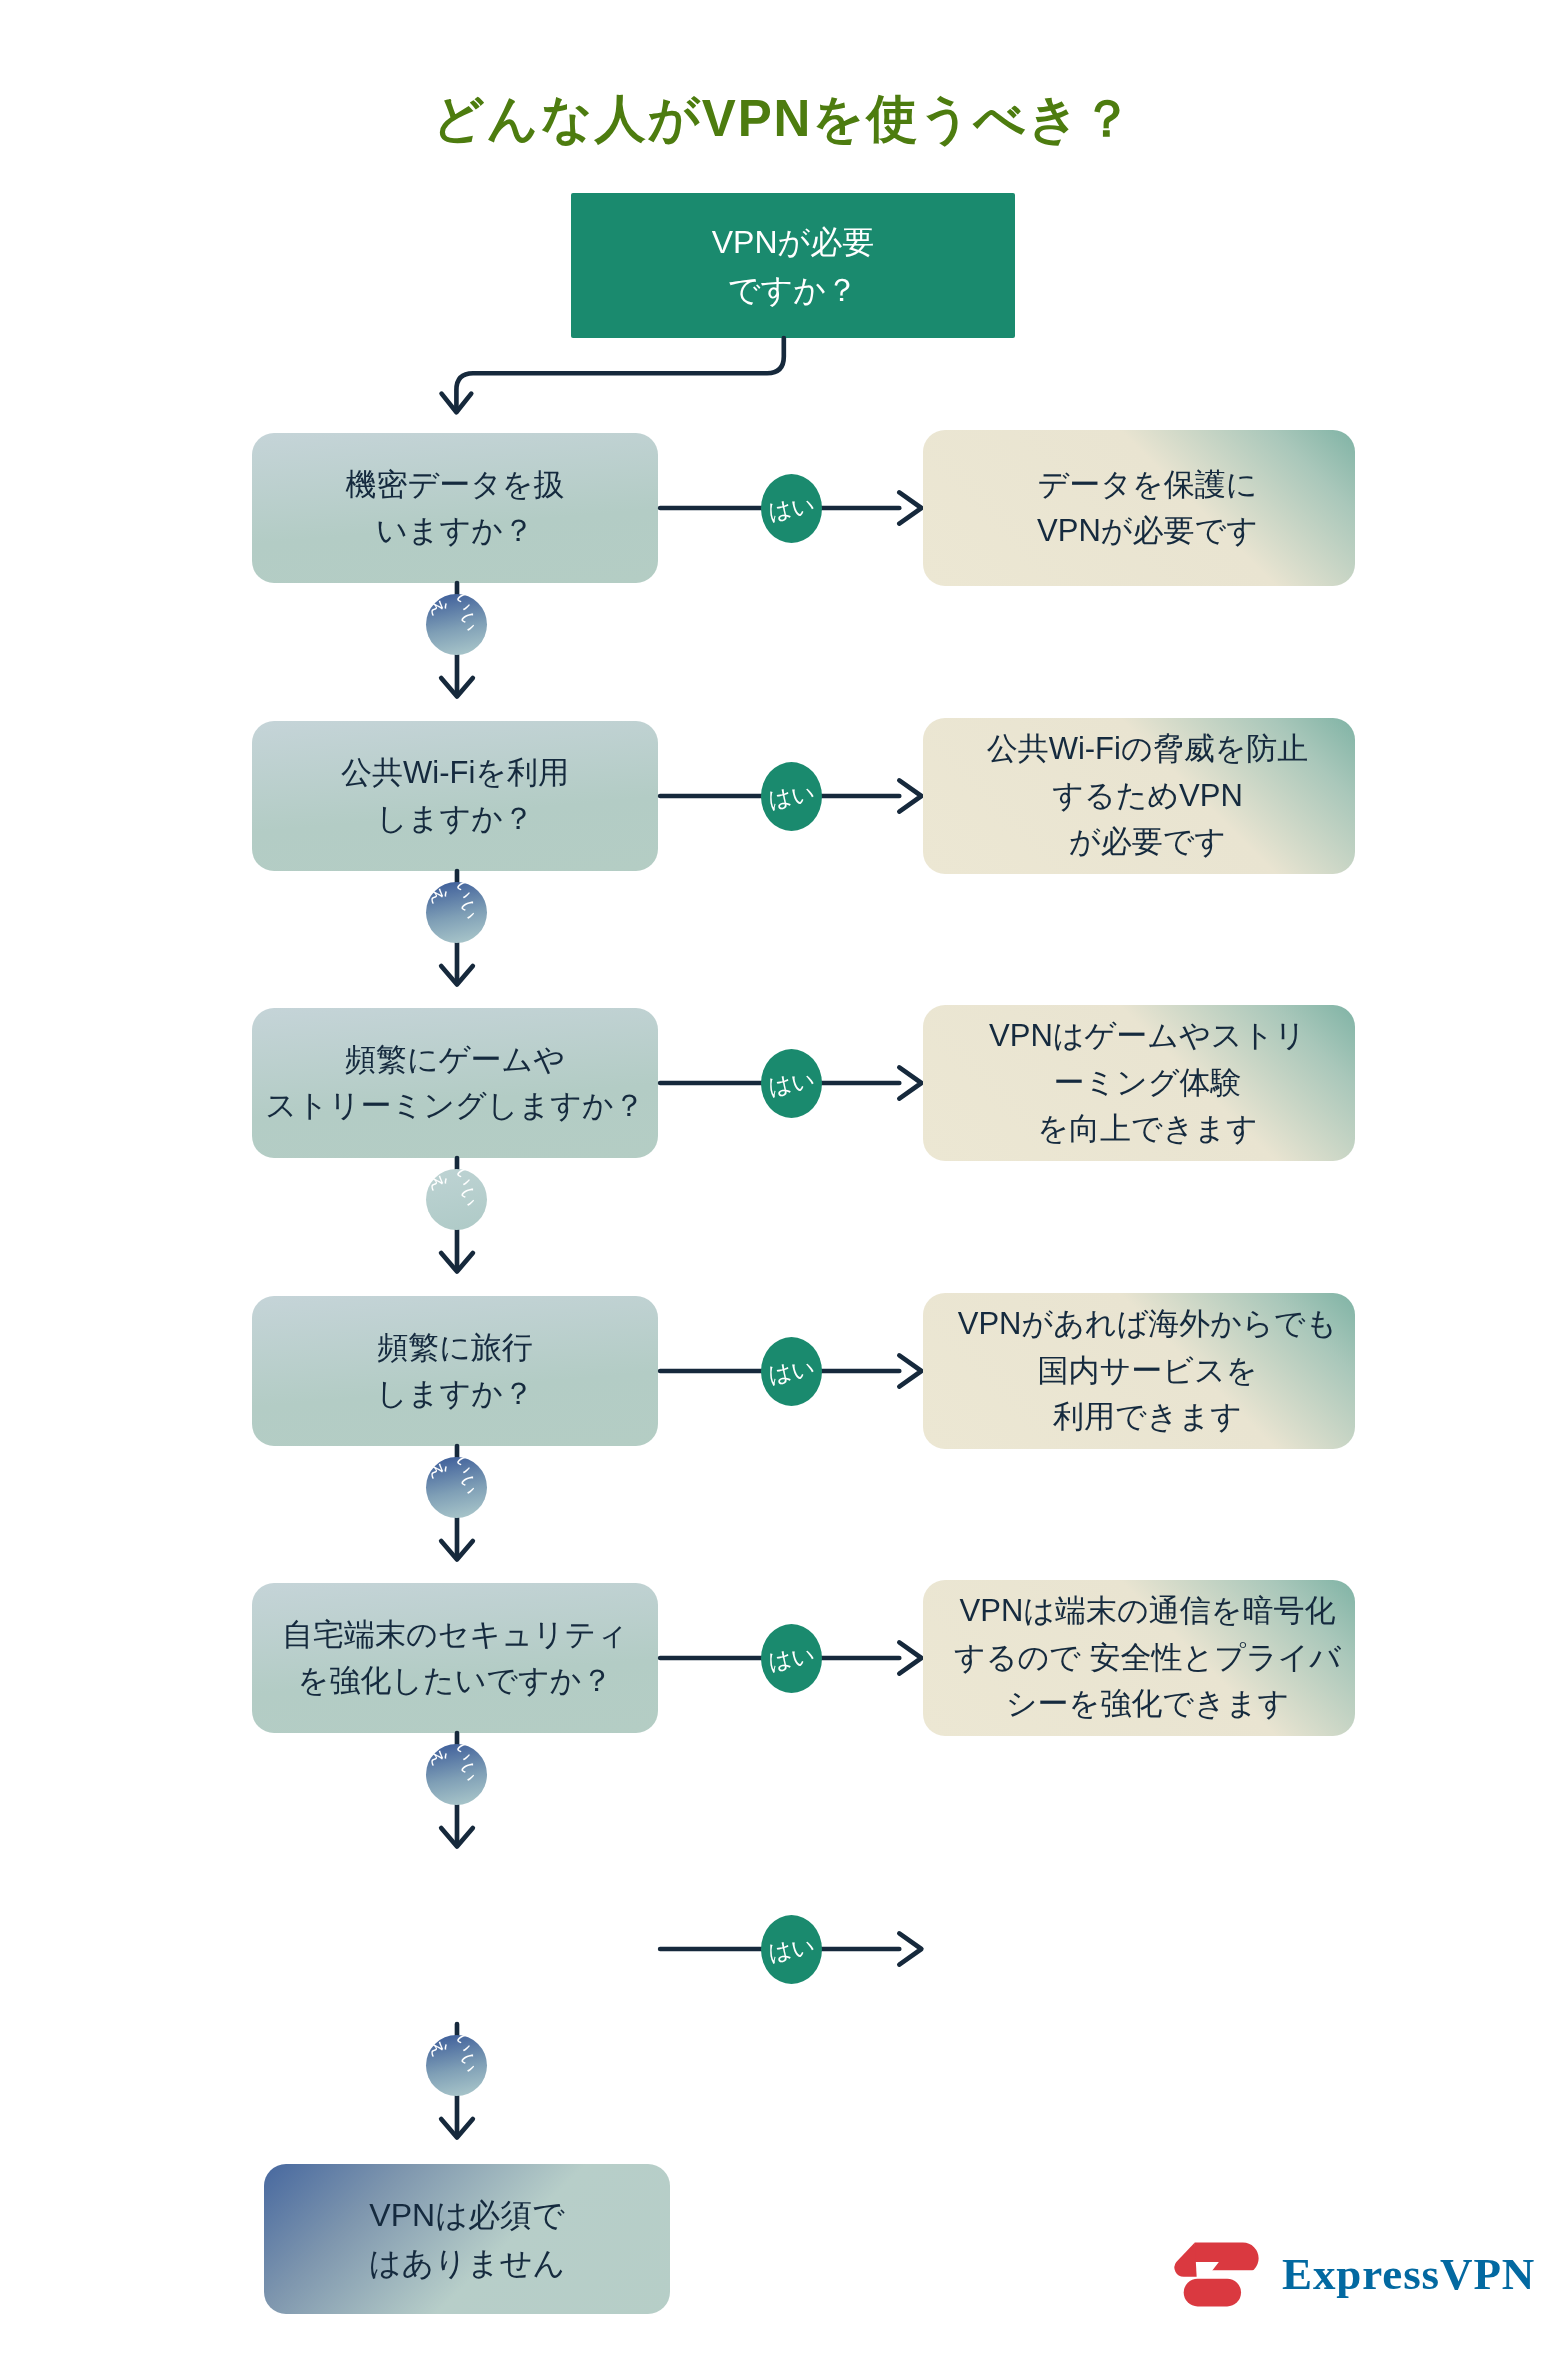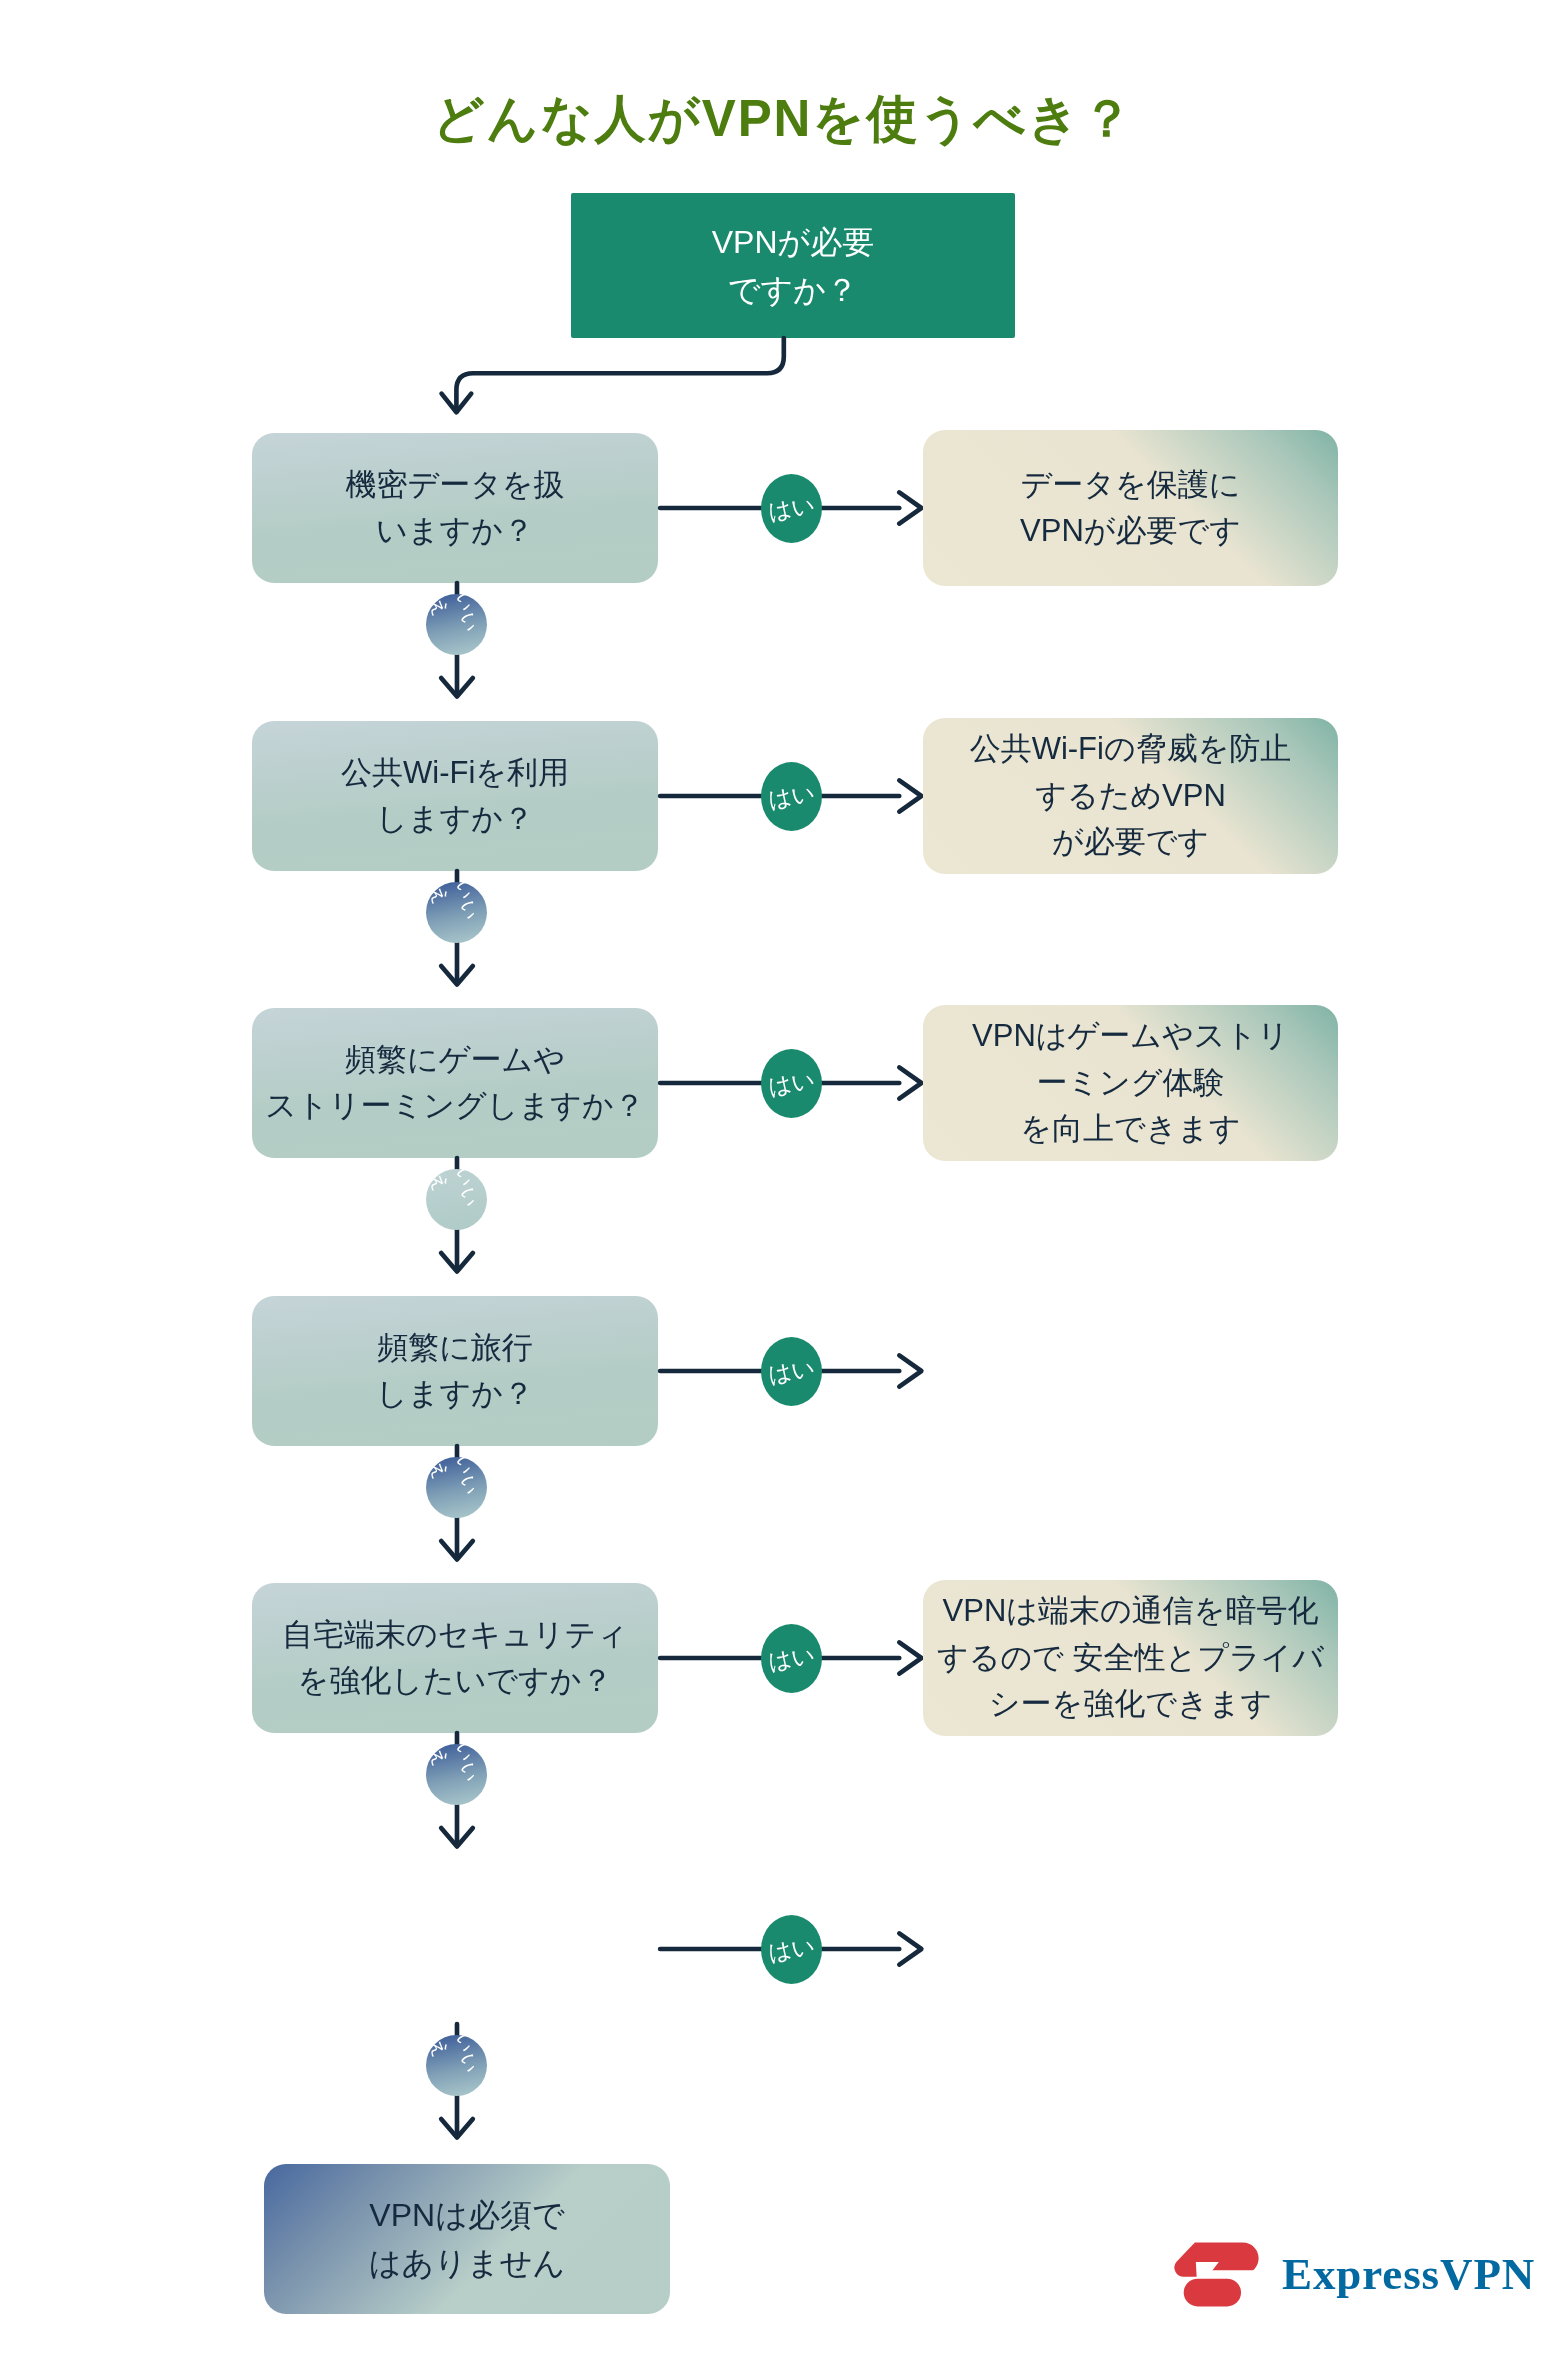--- a/index.html
+++ b/index.html
@@ -24,21 +24,21 @@
   .qbox{
     position:absolute;left:252px;top:0;width:406px;height:150px;border-radius:22px;
     background:linear-gradient(175deg,#c5d4d8 0%,#b3ccc5 60%,#b4cdc4 100%);
     display:flex;align-items:center;justify-content:center;
     font-size:31px;line-height:1.5;text-align:center;white-space:pre-line;
   }
   .abox{
     position:absolute;left:923px;top:-2.8px;width:415px;height:156px;border-radius:22px;
     background:linear-gradient(225deg,#7fb3a5 0%,#a9c7ba 14%,#e9e4d1 40%,#ece7d3 100%);
     display:flex;align-items:center;justify-content:center;
-    font-size:31px;line-height:1.5;text-align:center;white-space:pre-line;
+    font-size:31px;line-height:1.5;text-align:center;white-space:pre-line;padding-left:17px;
   }
   .yes-arrow{position:absolute;left:659px;top:52px;}
   .yes-badge{
     position:absolute;left:761px;top:41px;width:61px;height:69px;border-radius:50%;
     background:#1a8a6e;display:flex;align-items:center;justify-content:center;
   }
   .yes-badge span{color:#ffffff;font-size:23px;transform:rotate(-10deg);display:block;}
   .no-arrow{position:absolute;left:429px;top:150px;}
   .no-badge{
     position:absolute;left:426px;top:161px;width:61px;height:61px;border-radius:50%;
@@ -159,20 +159,25 @@
     <div class="qbox">
       <span>頻繁に旅行
 しますか？</span>
     </div>
     <svg class="connector-svg yes-arrow" width="269" height="46" viewBox="0 0 290 50">
       <line x1="0" y1="25" x2="260" y2="25"></line>
         <path d="M260 8 L284 25 L260 42"></path>
     </svg>
     <div class="yes-badge">
       <span>はい</span>
+    </div>
+    <div class="abox">
+      <span>VPNがあれば海外からでも
+国内サービスを
+利用できます</span>
     </div>
     <svg class="connector-svg no-arrow" width="56" height="121" viewBox="0 0 60 130">
       <line x1="30" y1="0" x2="30" y2="118"></line>
         <path d="M13 102 L30 122 L47 102"></path>
     </svg>
     <div class="no-badge">
       <span>いいえ</span>
     </div>
   </div>
 

